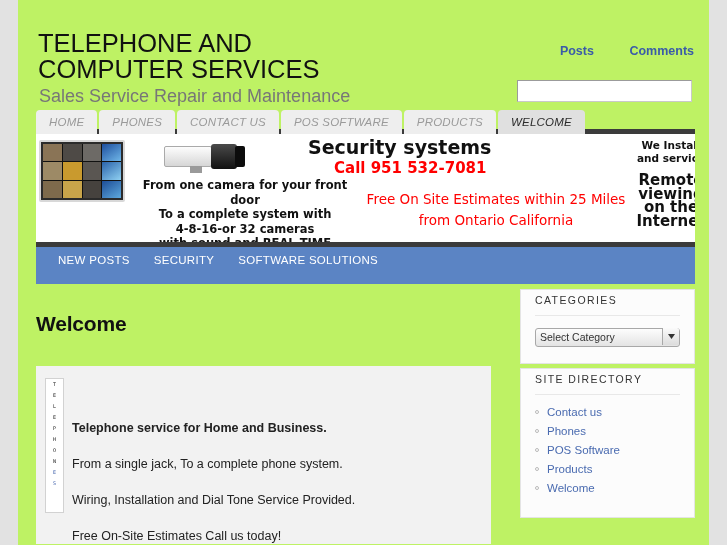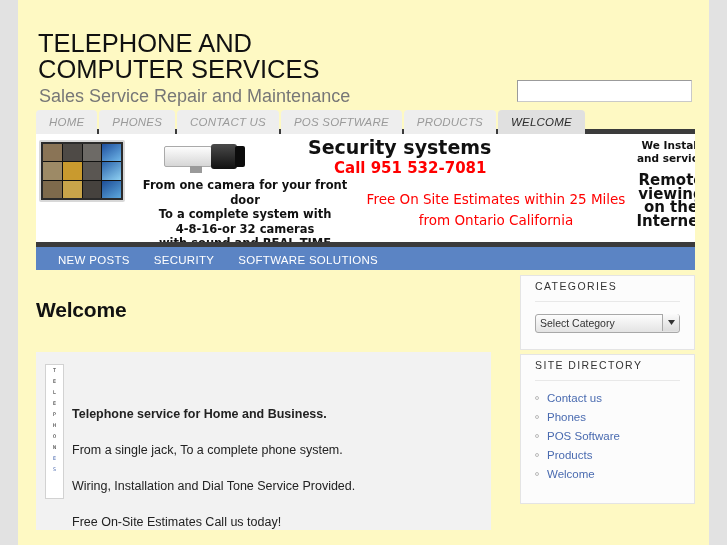--- a/index.html
+++ b/index.html
@@ -6,21 +6,21 @@
   html, body {
     width: 727px; height: 545px;
     overflow: hidden;
     background: #e2e2e2;
     font-family: "Liberation Sans", sans-serif;
   }
   #page {
     position: absolute;
     left: 18px; top: 0;
     width: 691px; height: 545px;
-    background: #fef9c3;
+    background: #bef264;
   }
 
   
   .header { position: relative; height: 110px; }
   .site-title {
     position: absolute; left: 20px; top: 30px;
     width: 350px;
     font-size: 25.5px; font-weight: 400; line-height: 26px;
     color: #111; letter-spacing: 0px;
   }
@@ -175,21 +175,21 @@
     position: absolute; left: 580px; top: 40px;
     width: 110px; text-align: center;
     font-size: 15px; line-height: 13.5px;
     color: #111; font-weight: bold;
     font-family: "DejaVu Sans", sans-serif;
   }
 
   
   .subnav {
     margin: 0 14px 0 18px;
-    height: 28px;
+    height: 42px;
     background: #5b84c4;
     border-top: 5px solid #3b3b3b;
     padding-left: 10px;
   }
   .subnav a {
     display: inline-block;
     height: 26px; line-height: 26px;
     padding: 0 12px;
     color: #fff; font-size: 11.5px;
     letter-spacing: 0.3px;
@@ -280,20 +280,24 @@
 </style>
 </head>
 <body>
 
 <div id="page">
 
   <div class="header">
     <div class="site-title">TELEPHONE AND COMPUTER SERVICES</div>
     <div class="site-tagline">Sales Service Repair and Maintenance</div>
 
+    <div class="meta-nav">
+      <a href="#">Posts</a>
+      <a href="#">Comments</a>
+    </div>
 
     <input class="searchbox" type="text" placeholder="" style="">
   </div>
 
   <div class="tabs">
     <a class="tab" href="#">HOME</a><a class="tab" href="#">PHONES</a><a class="tab" href="#">CONTACT US</a><a class="tab" href="#">POS SOFTWARE</a><a class="tab" href="#">PRODUCTS</a><a class="tab active" href="#">WELCOME</a>
   </div>
 
   <div class="banner-wrap">
     <div class="banner">

